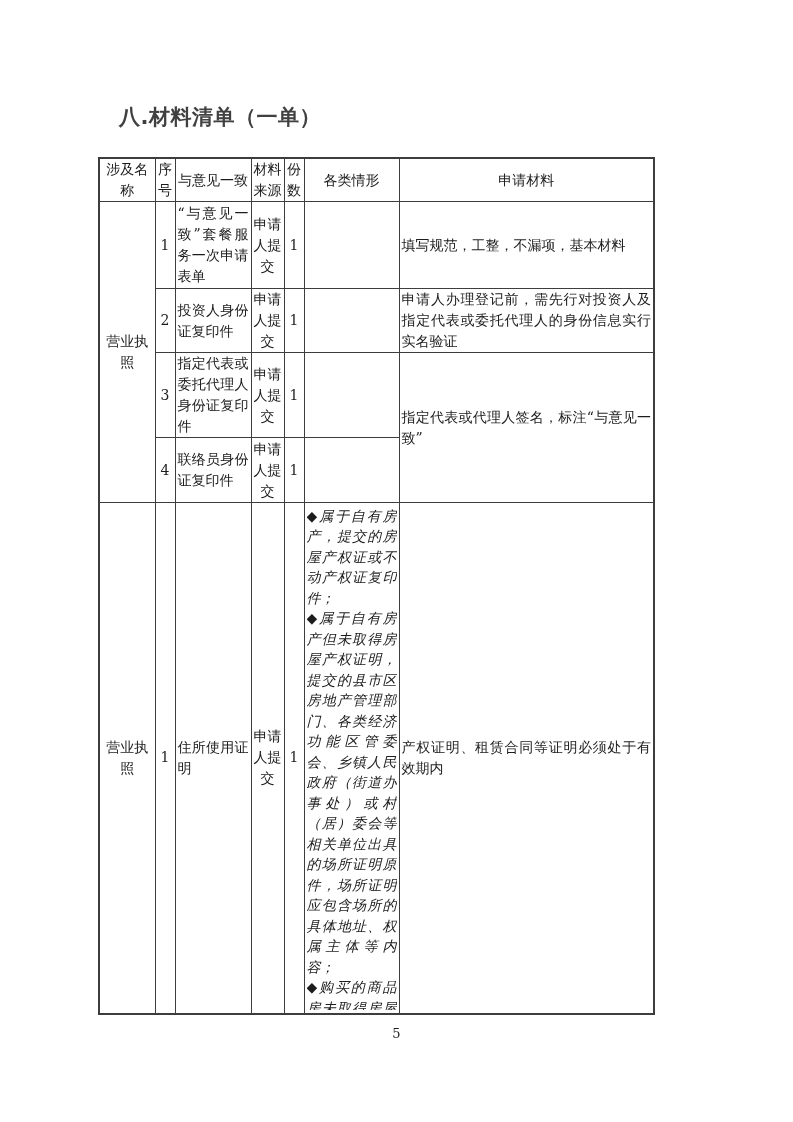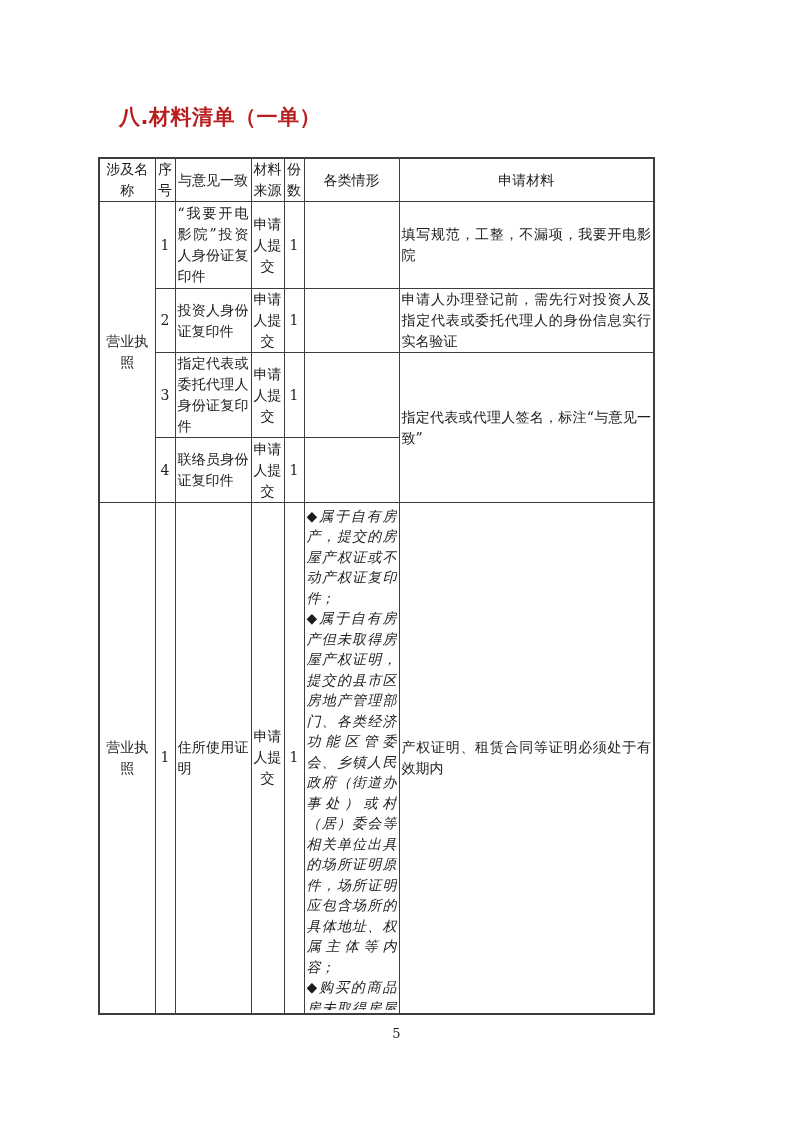--- a/index.html
+++ b/index.html
@@ -15,21 +15,21 @@
   }
   .doc-title {
     position: absolute;
     left: 119px;
     top: 102px;
     margin: 0;
     font-family: "DejaVu Sans", "Liberation Sans", sans-serif;
     font-weight: bold;
     font-size: 21px;
     line-height: 30px;
-    color: #b91c1c;
+    color: #404040;
     letter-spacing: 0.5px;
   }
   table.materials {
     position: absolute;
     left: 98px;
     top: 157px;
     width: 555px;
     border-collapse: collapse;
     table-layout: fixed;
     font-size: 14px;
@@ -89,25 +89,25 @@
         <td class="c">与意见一致</td>
         <td class="c tight">材料来源</td>
         <td class="c tight">份数</td>
         <td class="c">各类情形</td>
         <td class="c">申请材料</td>
       </tr>
 
       <tr class="h-r1">
         <td class="c" rowspan="4">营业执照</td>
         <td class="c tight">1</td>
-        <td class="mat">“我要开电影院”投资人身份证复印件</td>
+        <td class="mat">“与意见一致”套餐服务一次申请表单</td>
         <td class="c tight">申请人提交</td>
         <td class="c tight">1</td>
         <td></td>
-        <td class="req">填写规范，工整，不漏项，我要开电影院</td>
+        <td class="req">填写规范，工整，不漏项，基本材料</td>
       </tr>
 
       <tr class="h-r2">
         <td class="c tight">2</td>
         <td class="mat">投资人身份证复印件</td>
         <td class="c tight">申请人提交</td>
         <td class="c tight">1</td>
         <td></td>
         <td class="req">申请人办理登记前，需先行对投资人及指定代表或委托代理人的身份信息实行实名验证</td>
       </tr>

